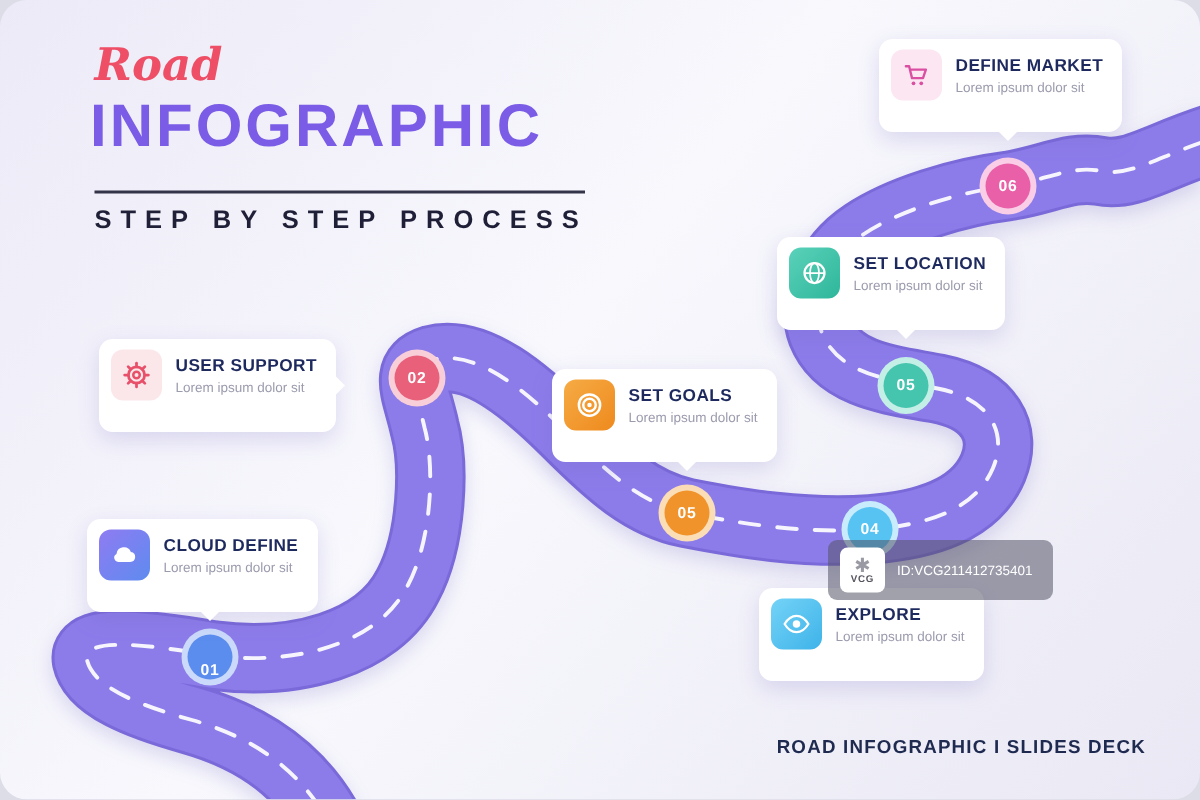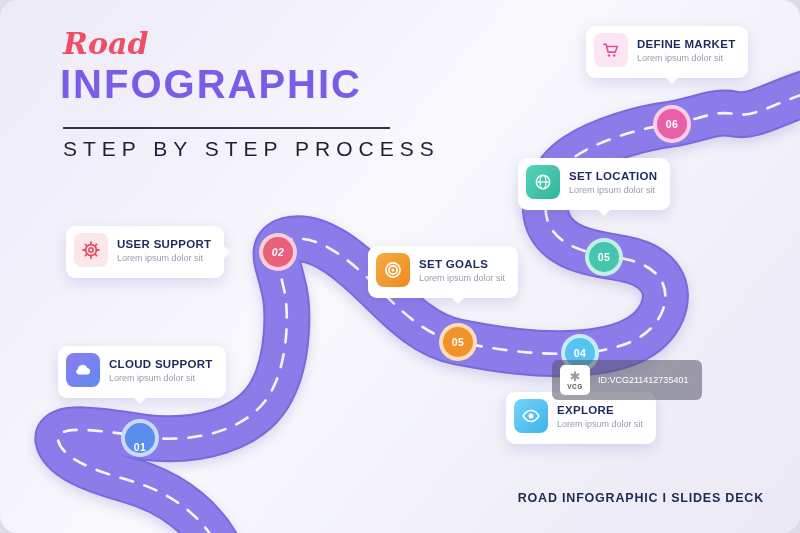--- a/index.html
+++ b/index.html
@@ -12,45 +12,45 @@
   
   .road-svg{position:absolute;left:0;top:0;z-index:1;filter:drop-shadow(0 5px 6px rgba(108,99,190,.22));}
   
   .h-script{position:absolute;left:63px;top:26px;z-index:2;
     font-family:"DejaVu Serif",serif;font-style:italic;font-weight:700;
     font-size:30px;color:#EE4F66;}
   .h-main{position:absolute;left:60px;top:62px;z-index:2;
     font-size:40px;font-weight:800;color:#7A5CE6;letter-spacing:2px;}
   .h-line{position:absolute;left:63px;top:127px;width:327px;height:2px;background:#33334A;z-index:2;}
   .h-sub{position:absolute;left:63px;top:137px;z-index:2;
-    font-size:21px;color:#1F2038;letter-spacing:6px;font-weight:400;}
+    font-size:17px;color:#1F2038;letter-spacing:6px;font-weight:700;}
   
   .card{position:absolute;display:flex;align-items:center;gap:9px;background:#fff;
-    border-radius:9px;padding:7px 13px 11px 8px;z-index:4;white-space:nowrap;
+    border-radius:9px;padding:7px 13px 21px 8px;z-index:4;white-space:nowrap;
     box-shadow:0 5px 14px rgba(108,99,190,.20);}
   .card .t{font-size:11.5px;font-weight:bold;color:#1E2A5E;letter-spacing:.3px;}
   .card .d{font-size:9px;color:#9B9BAE;margin-top:3px;}
   .icon-sq{width:34px;height:34px;border-radius:8px;display:flex;align-items:center;
     justify-content:center;flex:0 0 auto;}
   .iq1{background:linear-gradient(135deg,#8F7BF2,#5E8BEF);}
   .iq2{background:#FBE6EA;}
   .iq3{background:linear-gradient(135deg,#F6AB45,#EE8A1D);}
   .iq4{background:linear-gradient(135deg,#74D3F7,#3EB3E9);}
   .iq5{background:linear-gradient(135deg,#5AD2BA,#2EB69A);}
   .iq6{background:#FBE6F2;}
   .card::after{content:"";position:absolute;width:0;height:0;border:7px solid transparent;}
   .pt-down::after{border-top-color:#fff;bottom:-13px;left:var(--px,24px);}
   .pt-up::after{border-bottom-color:#fff;top:-13px;left:var(--px,24px);}
   .pt-right::after{border-left-color:#fff;right:-13px;top:50%;margin-top:-7px;}
   
   .ms{position:absolute;width:30px;height:30px;border-radius:50%;z-index:3;
     display:flex;align-items:center;justify-content:center;
     color:#fff;font-size:10.5px;font-weight:bold;letter-spacing:.5px;}
   .ms1{background:#5B8DEE;box-shadow:0 0 0 4px #CBDAFA;align-items:flex-end;}
-  .ms2{background:#E8607A;box-shadow:0 0 0 4px #F8CED8;font-style:italic;}
+  .ms2{background:#E8607A;box-shadow:0 0 0 4px #F8CED8;}
   .ms3{background:#F0932B;box-shadow:0 0 0 4px #FBDDB6;}
   .ms4{background:#56C3F2;box-shadow:0 0 0 4px #C8ECFB;}
   .ms5{background:#45C4AE;box-shadow:0 0 0 4px #C4EFE7;}
   .ms6{background:#E960A8;box-shadow:0 0 0 4px #F9CEE6;}
   
   .footer{position:absolute;right:36px;bottom:28px;z-index:5;
     font-size:12.5px;font-weight:bold;color:#1E2A50;letter-spacing:.8px;}
   
   .wm{position:absolute;left:552px;top:360px;width:150px;height:40px;z-index:10;
     background:rgba(84,84,104,.55);border-radius:6px;display:flex;align-items:center;
@@ -77,21 +77,21 @@
   <div class="h-line"></div>
   <div class="h-sub">STEP BY STEP PROCESS</div>
 
   <div class="card pt-down" style="left:58px;top:346px;--px:75px">
     <div class="icon-sq iq1">
       <svg width="20" height="20" viewBox="0 0 24 24">
         <path d="M7.5 17.5 h9 a4 4 0 0 0 .6 -7.96 A6 6 0 0 0 5.6 11.1 A3.4 3.4 0 0 0 7.5 17.5 z" fill="#fff"></path>
       </svg>
     </div>
     <div class="txt">
-      <div class="t">CLOUD SUPPORT</div>
+      <div class="t">CLOUD DEFINE</div>
       <div class="d">Lorem ipsum dolor sit</div>
     </div>
   </div>
 
   <div class="card pt-right" style="left:66px;top:226px">
     <div class="icon-sq iq2">
       <svg width="20" height="20" viewBox="0 0 24 24" stroke="#E8506A" fill="none" stroke-width="2.2" stroke-linecap="round">
         <circle cx="12" cy="12" r="6.5"></circle>
         <circle cx="12" cy="12" r="2.6" stroke-width="2"></circle>
         <line x1="18.5" y1="12" x2="21.5" y2="12"></line>

